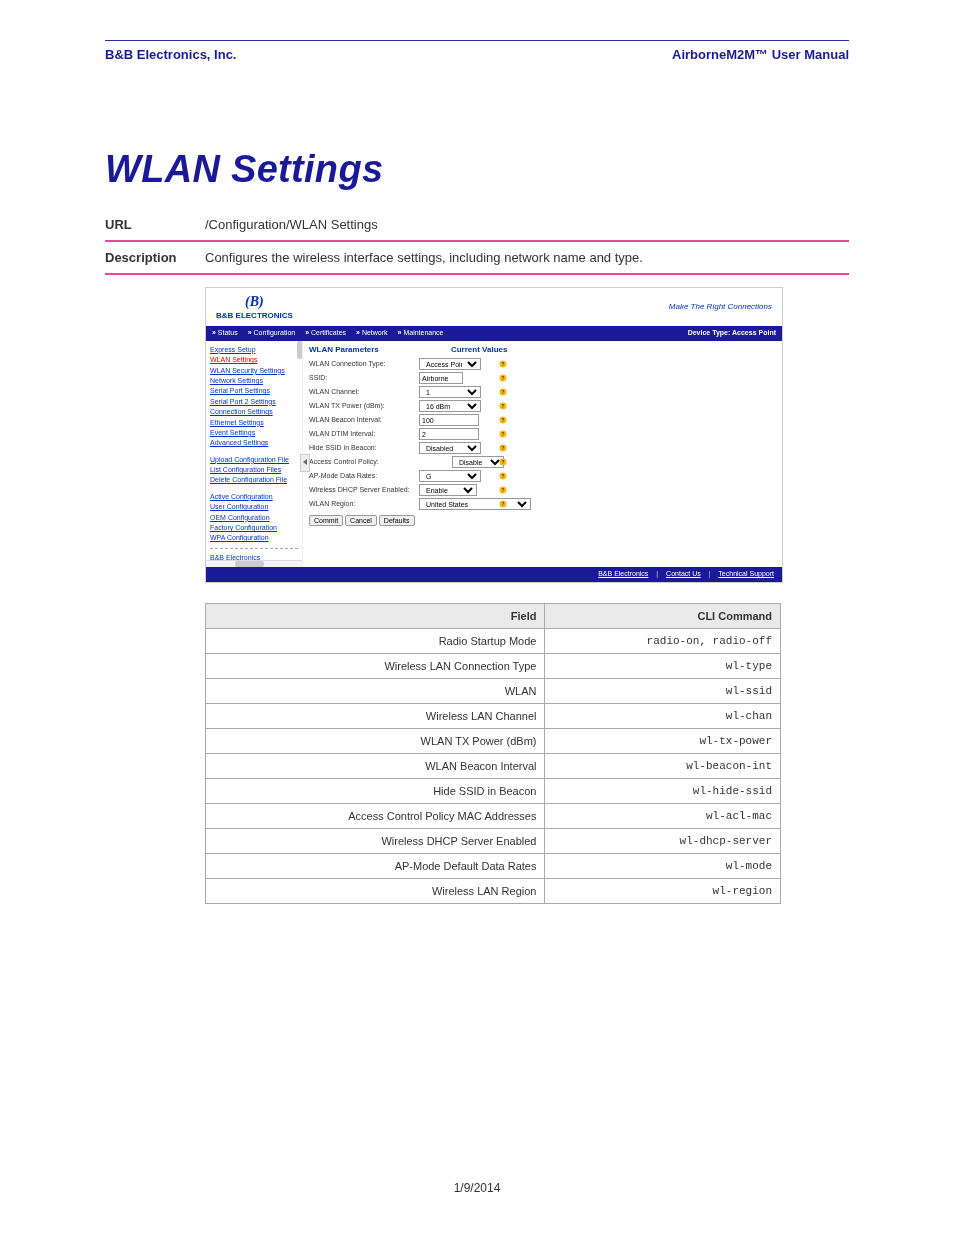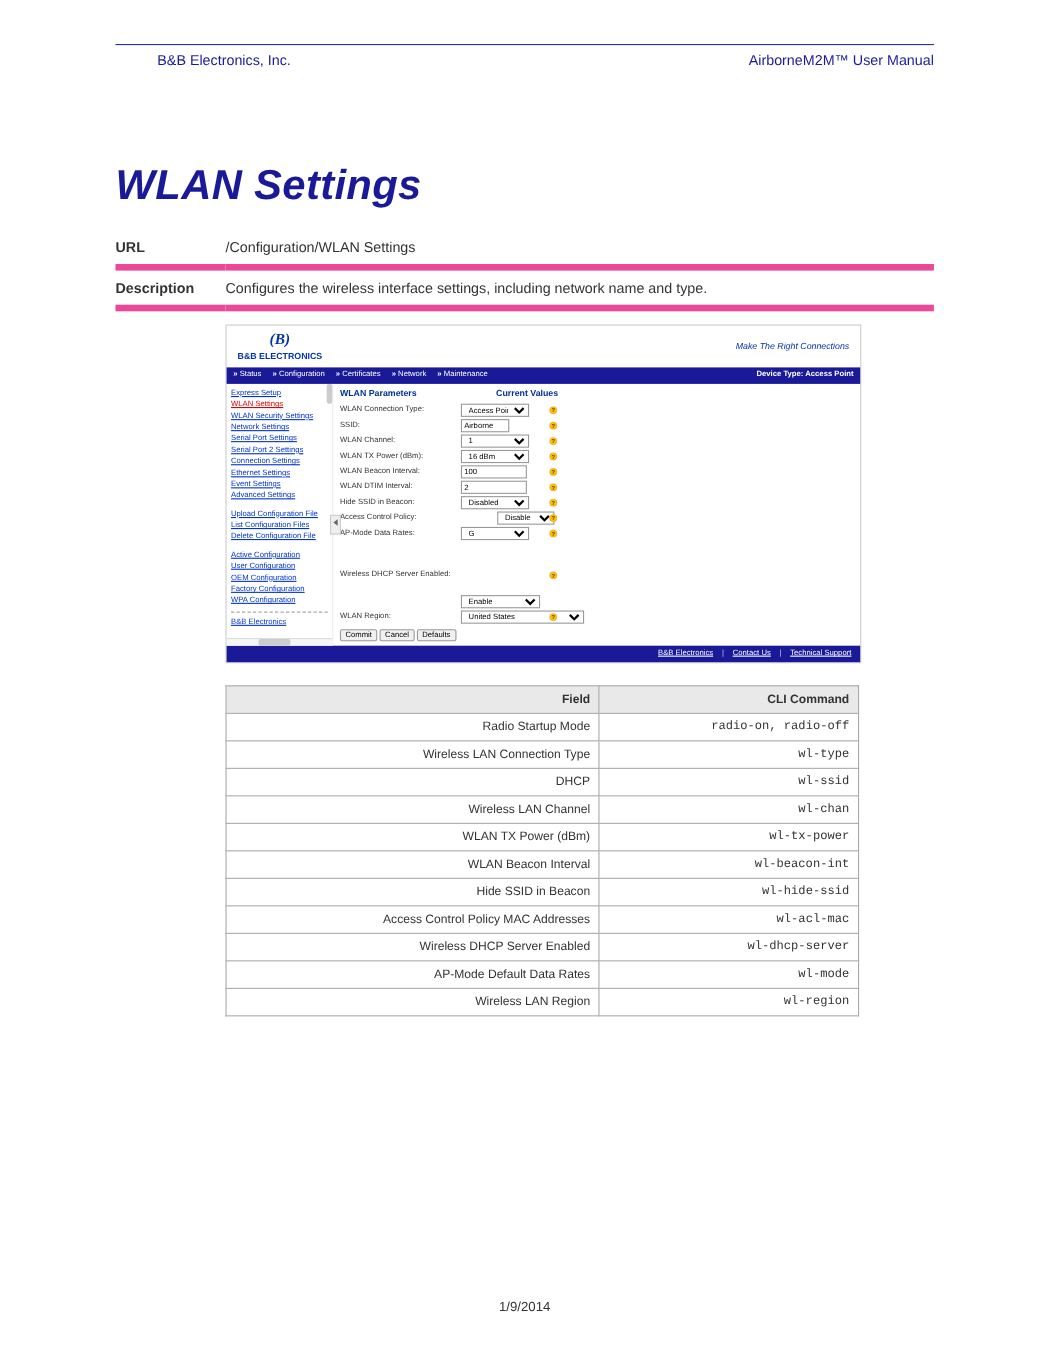--- a/index.html
+++ b/index.html
@@ -19,40 +19,39 @@
   }
   .top-rule {
     border-top: 1px solid #2a2aaa;
     margin-bottom: 2px;
   }
   .header {
     display: flex;
     justify-content: space-between;
     align-items: flex-end;
     color: #1a1a99;
-    font-weight: normal;
+    font-weight: bold;
     font-size: 13px;
     padding: 4px 0 6px 0;
-    margin-left: 38px;
   }
   .main-title {
     color: #1a1a99;
     font-style: italic;
     font-weight: bold;
     font-size: 38px;
     margin: 80px 0 18px 0;
     letter-spacing: 0.3px;
   }
   table.meta {
     width: 100%;
     border-collapse: collapse;
   }
   table.meta td {
     padding: 8px 0;
-    border-bottom: 6px solid #ec4899;
+    border-bottom: 2px solid #ec4899;
     vertical-align: top;
   }
   table.meta td.label {
     width: 100px;
     font-weight: bold;
     font-size: 13px;
   }
   table.meta td.val {
     font-size: 13px;
   }
@@ -435,21 +434,21 @@
             <div class="wrow">
               <span class="plabel">AP-Mode Data Rates:</span>
               <span class="pcontrol"><select style="width: 62px;"><option>G</option></select></span>
               <span class="help"><svg viewBox="0 0 12 12">
                   <circle cx="6" cy="6" r="5" fill="#ffc107" stroke="#d48f00" stroke-width="0.5"></circle>
                   <text x="6" y="9" font-size="8" text-anchor="middle" fill="#553300" font-family="Arial" font-weight="bold">?</text>
                 </svg></span>
             </div>
             <div class="wrow">
               <span class="plabel">Wireless DHCP Server Enabled:</span>
-              <span class="pcontrol"><select style="width: 72px; margin-top: 48px;"><option>Enable</option></select></span>
+              <span class="pcontrol"><select style="width: 58px;"><option>Enable</option></select></span>
               <span class="help"><svg viewBox="0 0 12 12">
                   <circle cx="6" cy="6" r="5" fill="#ffc107" stroke="#d48f00" stroke-width="0.5"></circle>
                   <text x="6" y="9" font-size="8" text-anchor="middle" fill="#553300" font-family="Arial" font-weight="bold">?</text>
                 </svg></span>
             </div>
             <div class="wrow">
               <span class="plabel">WLAN Region:</span>
               <span class="pcontrol"><select style="width: 112px;"><option>United States</option></select></span>
               <span class="help"><svg viewBox="0 0 12 12">
                   <circle cx="6" cy="6" r="5" fill="#ffc107" stroke="#d48f00" stroke-width="0.5"></circle>
@@ -484,21 +483,21 @@
       <tbody id="cli-body">
           <tr>
             <td>Radio Startup Mode</td>
             <td class="cmd">radio-on, radio-off</td>
           </tr>
           <tr>
             <td>Wireless LAN Connection Type</td>
             <td class="cmd">wl-type</td>
           </tr>
           <tr>
-            <td>DHCP</td>
+            <td>WLAN</td>
             <td class="cmd">wl-ssid</td>
           </tr>
           <tr>
             <td>Wireless LAN Channel</td>
             <td class="cmd">wl-chan</td>
           </tr>
           <tr>
             <td>WLAN TX Power (dBm)</td>
             <td class="cmd">wl-tx-power</td>
           </tr>

